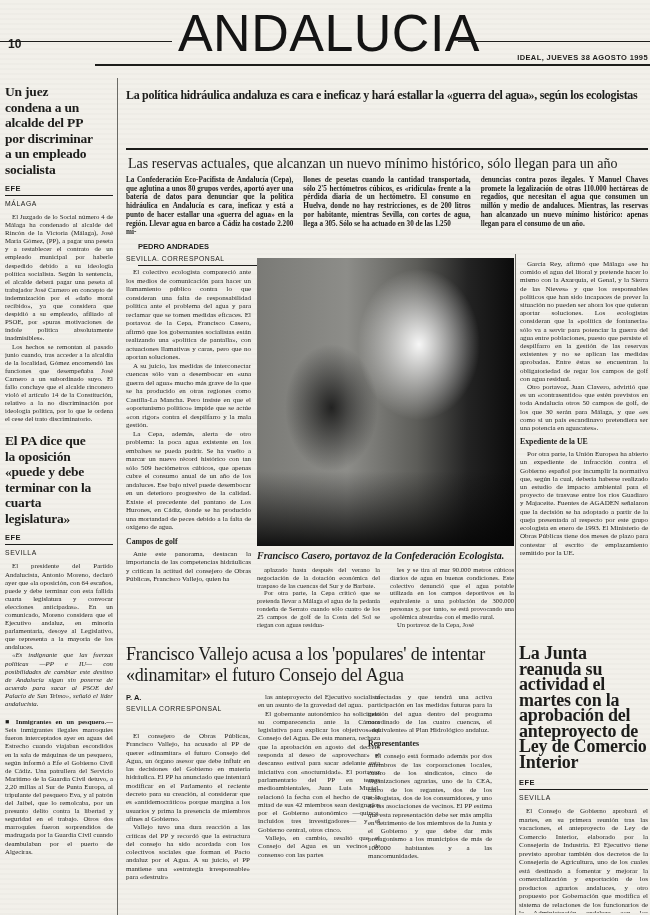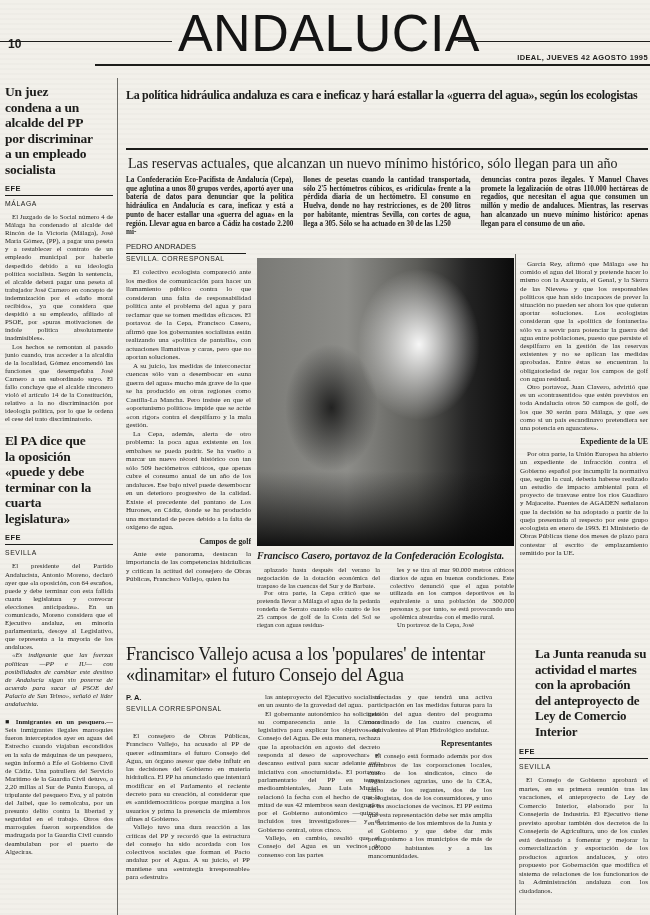--- a/index.html
+++ b/index.html
@@ -22,38 +22,38 @@
   .date-line{right:2px;top:53px;font-family:"Liberation Sans",sans-serif;
     font-size:7.5px;font-weight:bold;letter-spacing:0.4px;}
 
   
   .body-txt p{margin:0;font-size:7px;line-height:8.5px;text-align:justify;
     text-indent:7px;}
   .agency{font-family:"Liberation Sans",sans-serif;font-size:7.5px;font-weight:bold;
     border-bottom:1px solid #1d1d1b;padding-bottom:2px;letter-spacing:0.5px;}
   .place{font-family:"Liberation Sans",sans-serif;font-size:6.8px;letter-spacing:0.6px;
     margin:4px 0 6px 0;}
-  .inner-subhead{font-size:7.8px;font-weight:bold;margin:5px 0 4px 0;text-align:right;}
+  .inner-subhead{font-size:7.8px;font-weight:bold;margin:5px 0 4px 0;}
 
   
   .side-col{left:5px;top:84px;width:108px;height:829px;overflow:hidden;}
   .side-hl{font-size:13.5px;font-weight:bold;line-height:15.5px;letter-spacing:-0.2px;margin:0 16px 7px 0;}
   .side-col .body-txt p{font-size:6.8px;line-height:8.1px;}
   .side-gap{height:10px;}
   .brief-txt{font-size:6.8px;line-height:8.1px;text-align:justify;margin:0;}
   .brief-lead{font-weight:bold;}
 
   
   .main-hl{left:126px;top:82px;width:522px;font-size:12px;line-height:26px;
     font-weight:bold;letter-spacing:-0.3px;margin:0;}
   .standfirst{left:128px;top:156px;width:520px;font-size:14px;margin:0;}
   .lead-row{left:126px;top:176px;width:522px;display:flex;gap:10px;}
   .lead-row div{flex:1;font-size:7.2px;line-height:8.7px;font-weight:bold;text-align:justify;}
-  .byline-author{left:126px;top:242px;width:120px;font-family:"Liberation Sans",sans-serif;
-    font-size:7.5px;font-weight:normal;border-bottom:1px solid #1d1d1b;padding-bottom:2px;}
+  .byline-author{left:138px;top:242px;width:120px;font-family:"Liberation Sans",sans-serif;
+    font-size:7.5px;font-weight:bold;border-bottom:1px solid #1d1d1b;padding-bottom:14px;}
   .byline-place{left:126px;top:255px;font-family:"Liberation Sans",sans-serif;
     font-size:6.8px;letter-spacing:0.5px;}
   .main-col1{left:126px;top:268px;width:125px;height:370px;overflow:hidden;}
   .right-leg{left:520px;top:260px;width:128px;height:382px;overflow:hidden;}
   .right-leg .body-txt p,.right-leg p{line-height:8.2px;}
 
   
   .photo{left:257px;top:258px;width:257px;height:288px;
     background:
       radial-gradient(ellipse 85px 105px at 63% 30%, rgba(255,255,255,0.95), rgba(255,255,255,0) 72%),
@@ -74,32 +74,32 @@
     font-size:7.5px;font-weight:bold;}
   .v-place{left:126px;top:705px;font-family:"Liberation Sans",sans-serif;
     font-size:6.8px;letter-spacing:0.5px;}
   .v-col1{left:126px;top:720px;width:124px;height:193px;overflow:hidden;margin-top:12px;}
   .v-col2{left:258px;top:693px;width:122px;height:220px;overflow:hidden;}
   .v-col3{left:368px;top:693px;width:124px;height:220px;overflow:hidden;}
   .v-col1 p,.v-col2 p,.v-col3 p{line-height:8.3px;}
 
   
   .junta{left:519px;top:646px;width:129px;height:267px;overflow:hidden;}
-  .junta-hl{font-size:13px;line-height:15.5px;font-weight:bold;margin:0 0 8px 16px;letter-spacing:-0.2px;font-family:Liberation Serif, serif;}
+  .junta-hl{font-size:18px;line-height:15.5px;font-weight:bold;margin:0 0 8px 0;letter-spacing:-0.2px;font-family:Liberation Serif, serif;}
 </style>
 </head>
 <body>
 
 <div id="page">
 
   <div class="hline" style="left:0;top:41px;width:172px;height:1px;"></div>
   <div class="hline" style="left:458px;top:41px;width:192px;height:1px;"></div>
   <div class="abs masthead">ANDALUCIA</div>
   <div class="abs page-num">10</div>
-  <div class="abs date-line">IDEAL, JUEVES 42 AGOSTO 1995</div>
+  <div class="abs date-line">IDEAL, JUEVES 38 AGOSTO 1995</div>
   <div class="hline" style="left:95px;top:64px;width:555px;height:2px;"></div>
 
   <div class="vline" style="left:117px;top:78px;width:1px;height:837px;"></div>
   <div class="vline" style="left:515px;top:254px;width:1px;height:661px;"></div>
 
   <div class="abs side-col">
     <div>
       <p class="side-hl">Un juez condena a un alcalde del PP por discriminar a un empleado socialista</p>
       <div class="agency">EFE</div>
       <div class="place">MÁLAGA</div>

